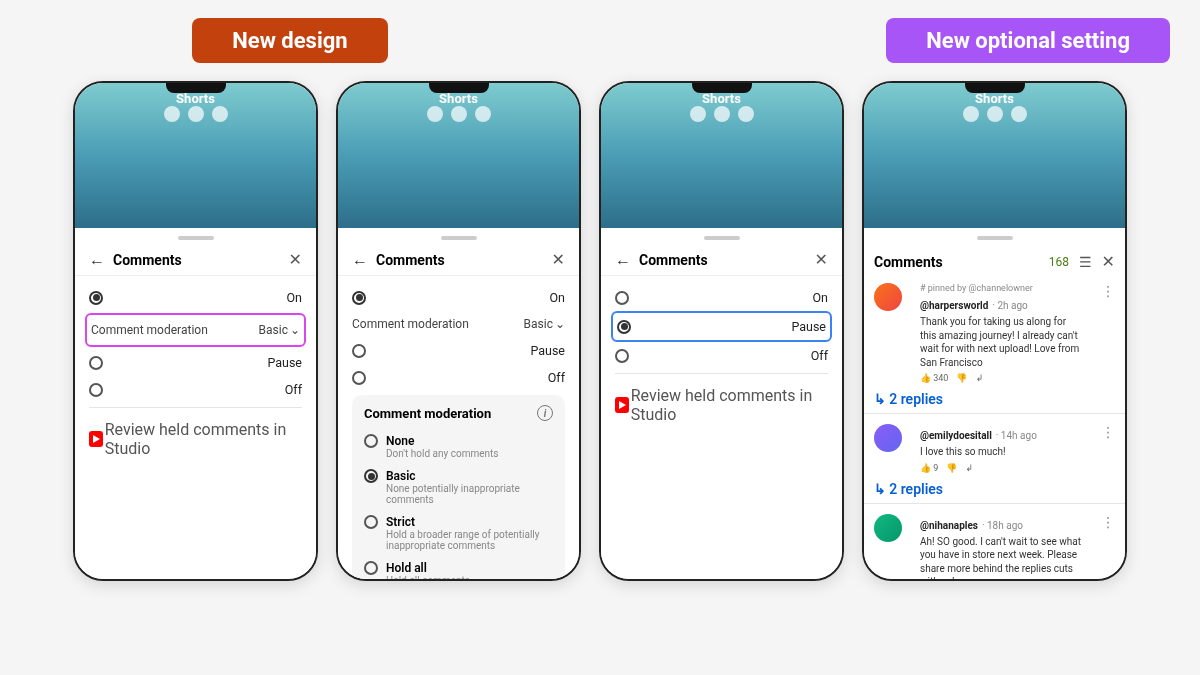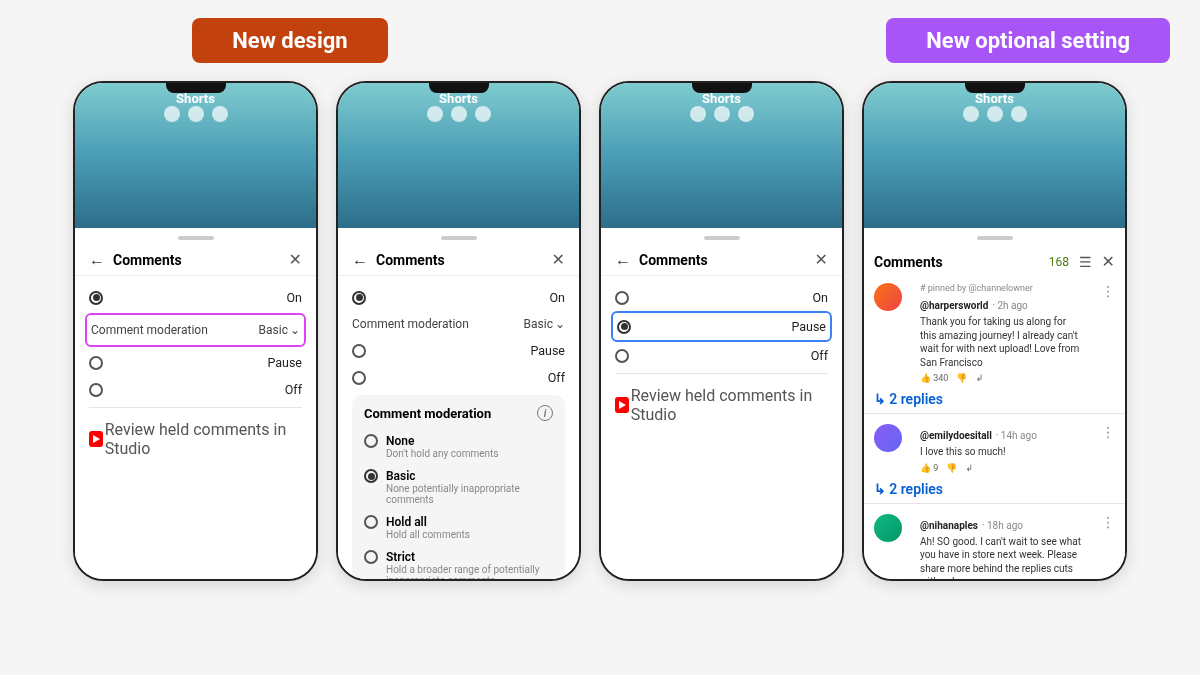--- a/index.html
+++ b/index.html
@@ -483,29 +483,29 @@
               <div class="radio-inner"></div>
             </div>
             <div class="mod-option-text">
               <span class="mod-option-name">Basic</span>
               <span class="mod-option-desc">None potentially inappropriate comments</span>
             </div>
           </div>
           <div class="mod-option">
             <div class="radio"></div>
             <div class="mod-option-text">
-              <span class="mod-option-name">Hold all</span>
-              <span class="mod-option-desc">Hold all comments</span>
+              <span class="mod-option-name">Strict</span>
+              <span class="mod-option-desc">Hold a broader range of potentially inappropriate comments</span>
             </div>
           </div>
           <div class="mod-option">
             <div class="radio"></div>
             <div class="mod-option-text">
-              <span class="mod-option-name">Strict</span>
-              <span class="mod-option-desc">Hold a broader range of potentially inappropriate comments</span>
+              <span class="mod-option-name">Hold all</span>
+              <span class="mod-option-desc">Hold all comments</span>
             </div>
           </div>
         </div>
       </div>
     </div>
   </div>
 
   <div class="phone">
     <div class="phone-screen-top">
       <div class="phone-notch"></div>

